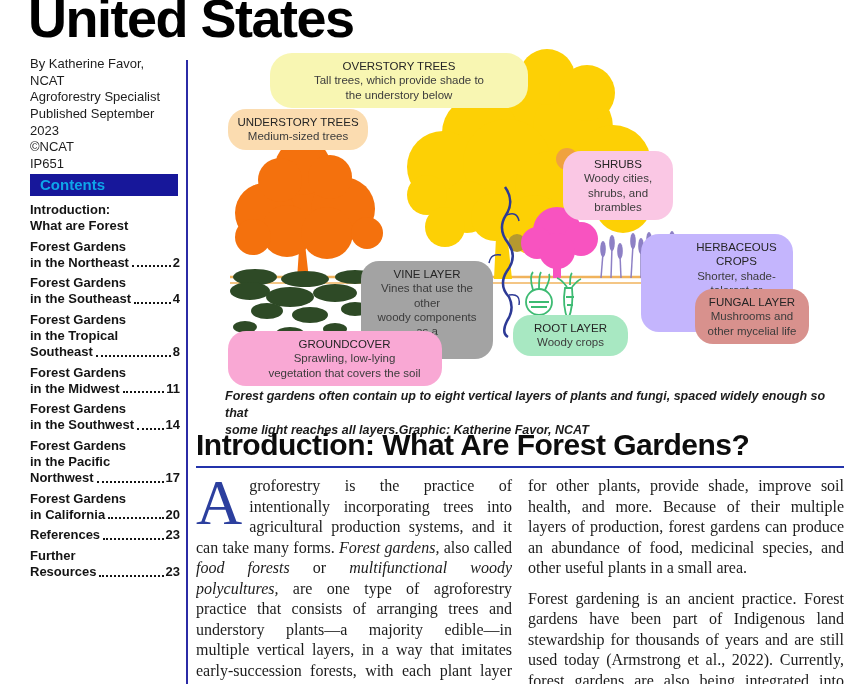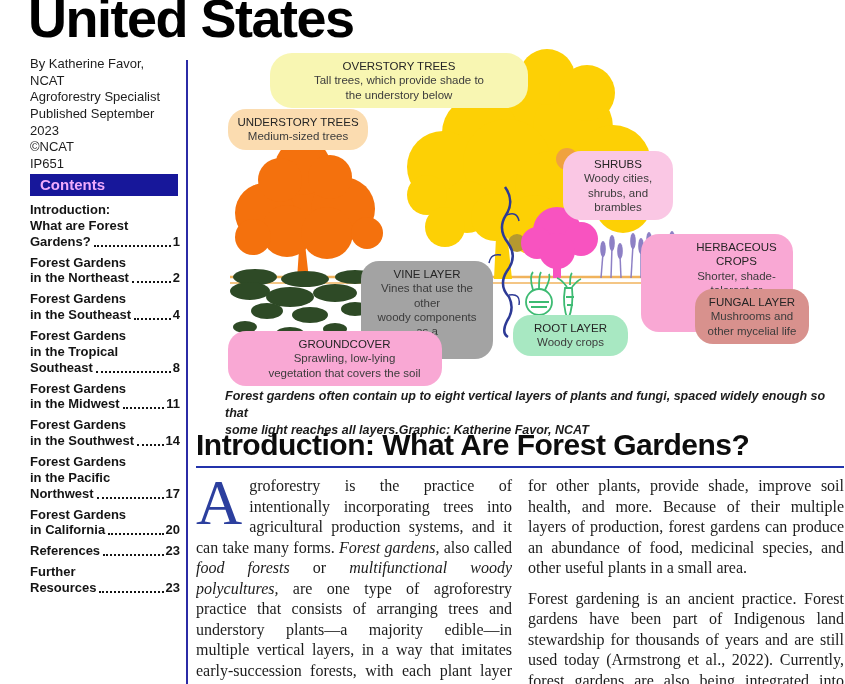--- a/index.html
+++ b/index.html
@@ -14,21 +14,21 @@
     font-size:54px; font-weight:800; letter-spacing:-1.5px; color:#000;
     font-family:"Liberation Sans", sans-serif; line-height:1.05; white-space:nowrap;
   }
   
   .byline {
     position:absolute; left:30px; top:56px; width:152px;
     font-size:13px; line-height:1.28; color:#1d1d1d; white-space:pre-line;
   }
   .contents-box {
     position:absolute; left:30px; top:174px; width:148px;
-    color:#f0abfc; font-weight:700; font-size:15px; padding:2px 0 3px 10px;
+    color:#0ea5e9; font-weight:700; font-size:15px; padding:2px 0 3px 10px;
   }
   .toc { position:absolute; left:30px; top:202px; width:150px; }
   .toc-item { margin-bottom:5px; font-weight:700; font-size:13px; line-height:1.22; color:#141414; }
   .toc-pre { white-space:pre-line; }
   .toc-pre:empty { display:none; }
   .toc-last { display:flex; align-items:flex-end; }
   .toc-tail { white-space:nowrap; }
   .toc-dots { flex:1 1 auto; border-bottom:2px dotted #141414; margin:0 2px 3px 3px; min-width:8px; }
   .toc-page { white-space:nowrap; }
   .v-rule { position:absolute; left:186px; top:60px; width:2px; height:624px; }
@@ -79,25 +79,20 @@
 2023
 ©NCAT
 IP651</div>
 
   <div class="contents-box" style="background-color: rgb(23, 23, 154);">Contents</div>
 
   <div class="toc">
     <div class="toc-item">
       <div class="toc-pre">Introduction:
 What are Forest</div>
-      <div class="toc-last">
-          <span class="toc-tail">Gardens?</span>
-          <span class="toc-dots"></span>
-          <span class="toc-page">1</span>
-        </div>
     </div>
     <div class="toc-item">
       <div class="toc-pre">Forest Gardens</div>
       <div class="toc-last">
           <span class="toc-tail">in the Northeast</span>
           <span class="toc-dots"></span>
           <span class="toc-page">2</span>
         </div>
     </div>
     <div class="toc-item">
@@ -304,21 +299,21 @@
     </div>
     <div class="bubble" style="left: 33px; top: 64px; width: 140px; background-color: rgb(251, 220, 176);">
       <div class="bubble-title">UNDERSTORY TREES</div>
       <div class="bubble-desc">Medium-sized trees</div>
     </div>
     <div class="bubble" style="left: 368px; top: 106px; width: 110px; background-color: rgb(250, 199, 228);">
       <div class="bubble-title">SHRUBS</div>
       <div class="bubble-desc">Woody cities,
 shrubs, and brambles</div>
     </div>
-    <div class="bubble" style="left: 446px; top: 189px; width: 152px; background-color: #f9a8d4; padding-left: 48px;">
+    <div class="bubble" style="left: 446px; top: 189px; width: 152px; background-color: #c4b5fd; padding-left: 48px;">
       <div class="bubble-title">HERBACEOUS CROPS</div>
       <div class="bubble-desc">Shorter, shade-tolerant or
 shade-obligate plants</div>
     </div>
     <div class="bubble" style="left: 166px; top: 216px; width: 132px; background-color: #a3a3a3;">
       <div class="bubble-title">VINE LAYER</div>
       <div class="bubble-desc">Vines that use the other
 woody components as a
 trellis</div>
     </div>

